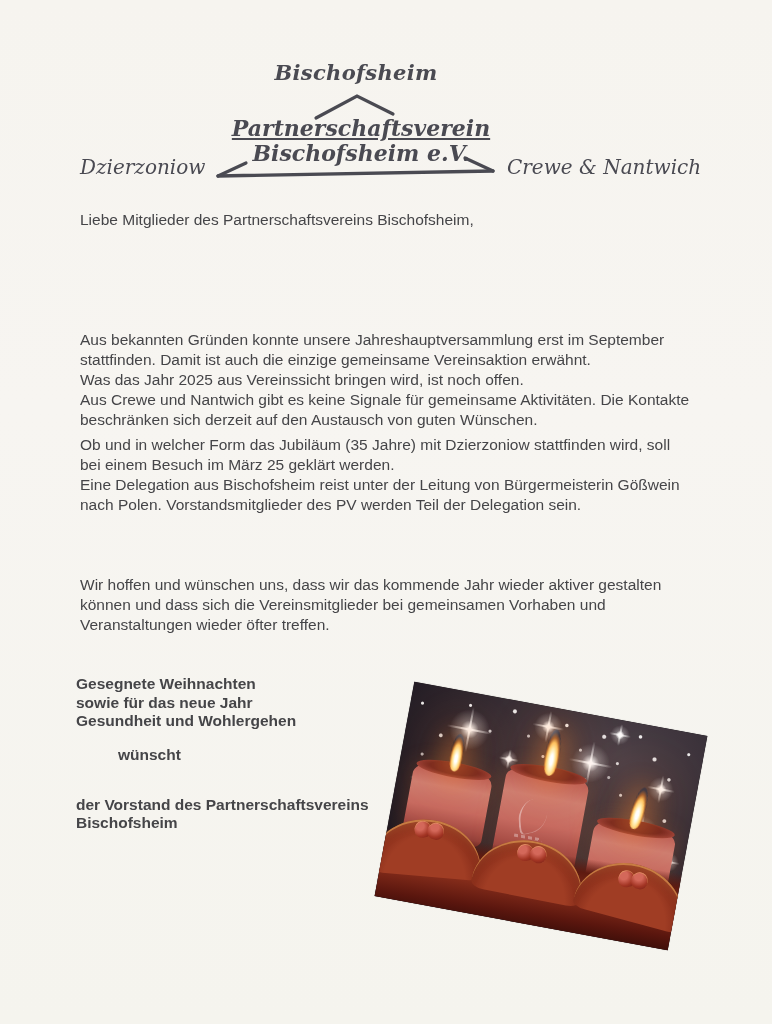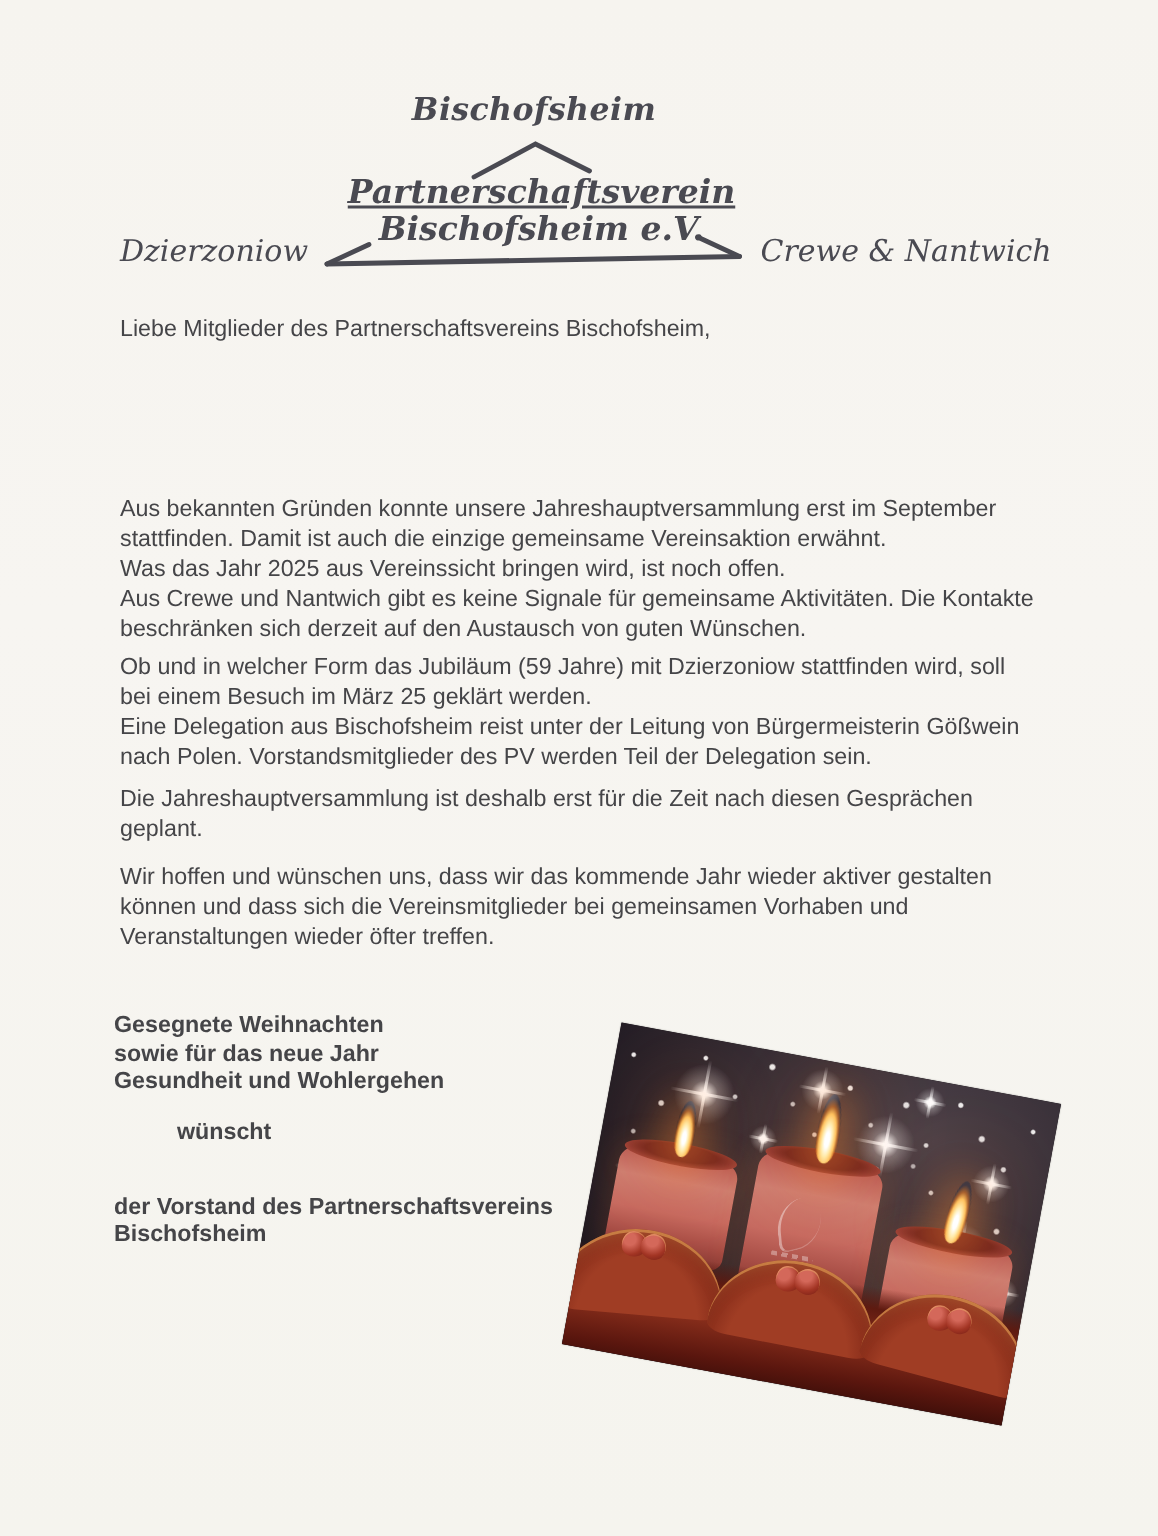--- a/index.html
+++ b/index.html
@@ -122,26 +122,24 @@
   <div class="lh org2">Bischofsheim e.V.</div>
   <div class="lh pl">Dzierzoniow</div>
   <div class="lh pr">Crewe &amp; Nantwich</div>
 
   <p class="bt salutation">Liebe Mitglieder des Partnerschaftsvereins Bischofsheim,</p>
   <p class="bt p2">Aus bekannten Gründen konnte unsere Jahreshauptversammlung erst im September
 stattfinden. Damit ist auch die einzige gemeinsame Vereinsaktion erwähnt.
 Was das Jahr 2025 aus Vereinssicht bringen wird, ist noch offen.
 Aus Crewe und Nantwich gibt es keine Signale für gemeinsame Aktivitäten. Die Kontakte
 beschränken sich derzeit auf den Austausch von guten Wünschen.</p>
-  <p class="bt p3">Ob und in welcher Form das Jubiläum (59 Jahre) mit Dzierzoniow stattfinden wird, soll
+  <p class="bt p3">Ob und in welcher Form das Jubiläum (35 Jahre) mit Dzierzoniow stattfinden wird, soll
 bei einem Besuch im März 25 geklärt werden.
 Eine Delegation aus Bischofsheim reist unter der Leitung von Bürgermeisterin Gößwein
 nach Polen. Vorstandsmitglieder des PV werden Teil der Delegation sein.</p>
-  <p class="bt p4">Die Jahreshauptversammlung ist deshalb erst für die Zeit nach diesen Gesprächen
-geplant.</p>
   <p class="bt p5">Wir hoffen und wünschen uns, dass wir das kommende Jahr wieder aktiver gestalten
 können und dass sich die Vereinsmitglieder bei gemeinsamen Vorhaben und
 Veranstaltungen wieder öfter treffen.</p>
 
   <p class="closing wish">Gesegnete Weihnachten
 sowie für das neue Jahr
 Gesundheit und Wohlergehen</p>
   <p class="closing verb">wünscht</p>
   <p class="closing signature">der Vorstand des Partnerschaftsvereins
 Bischofsheim</p>

